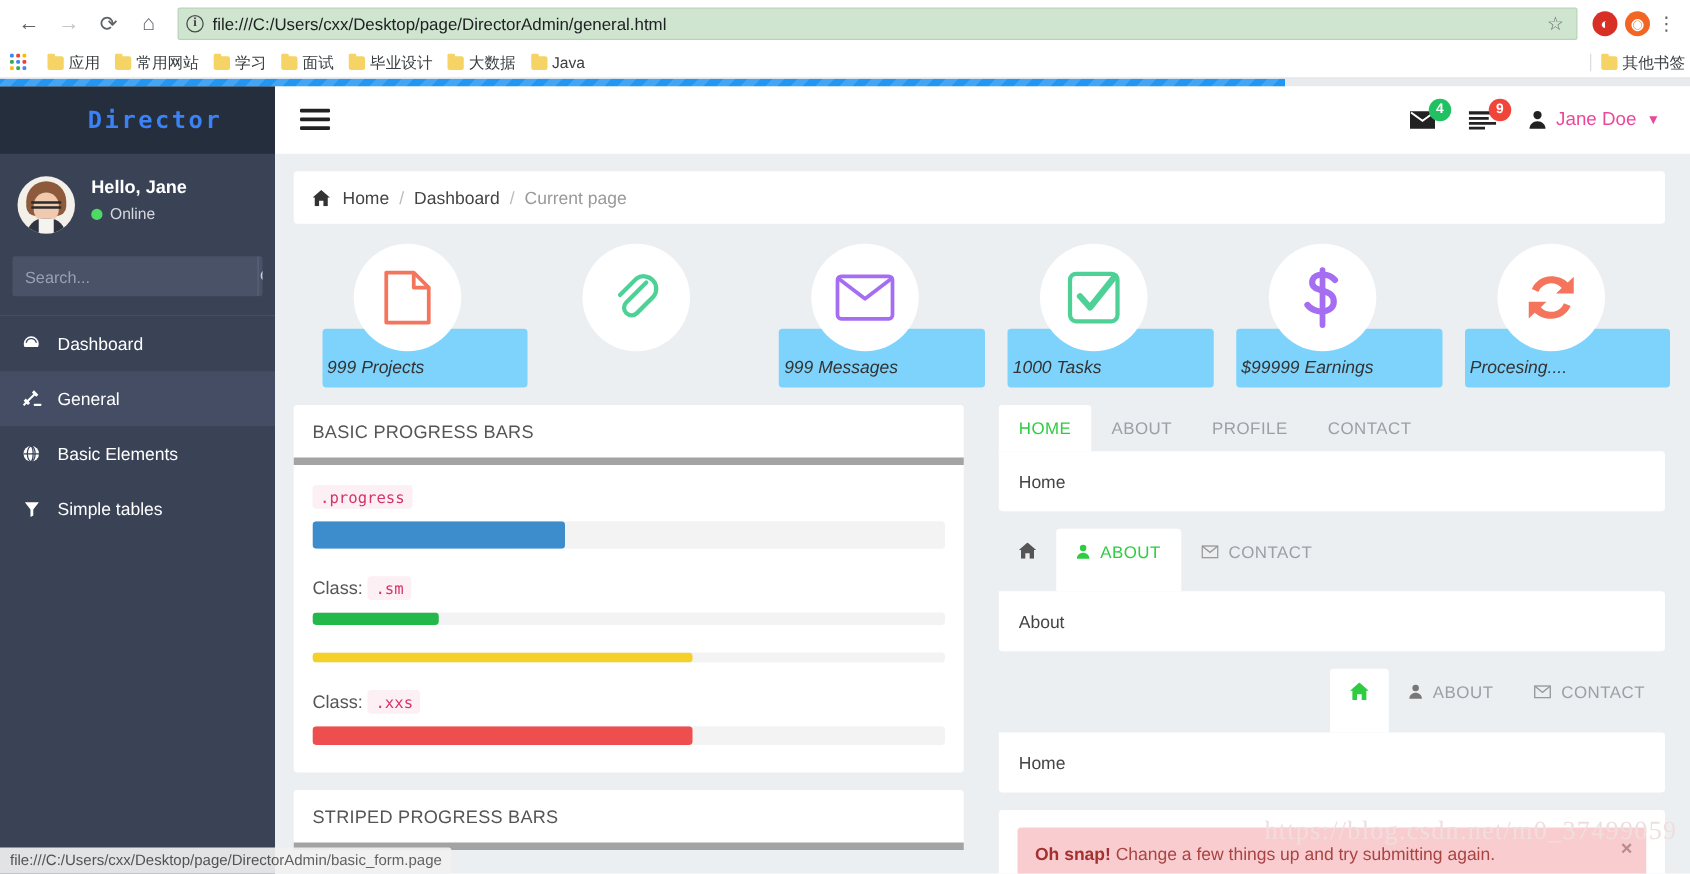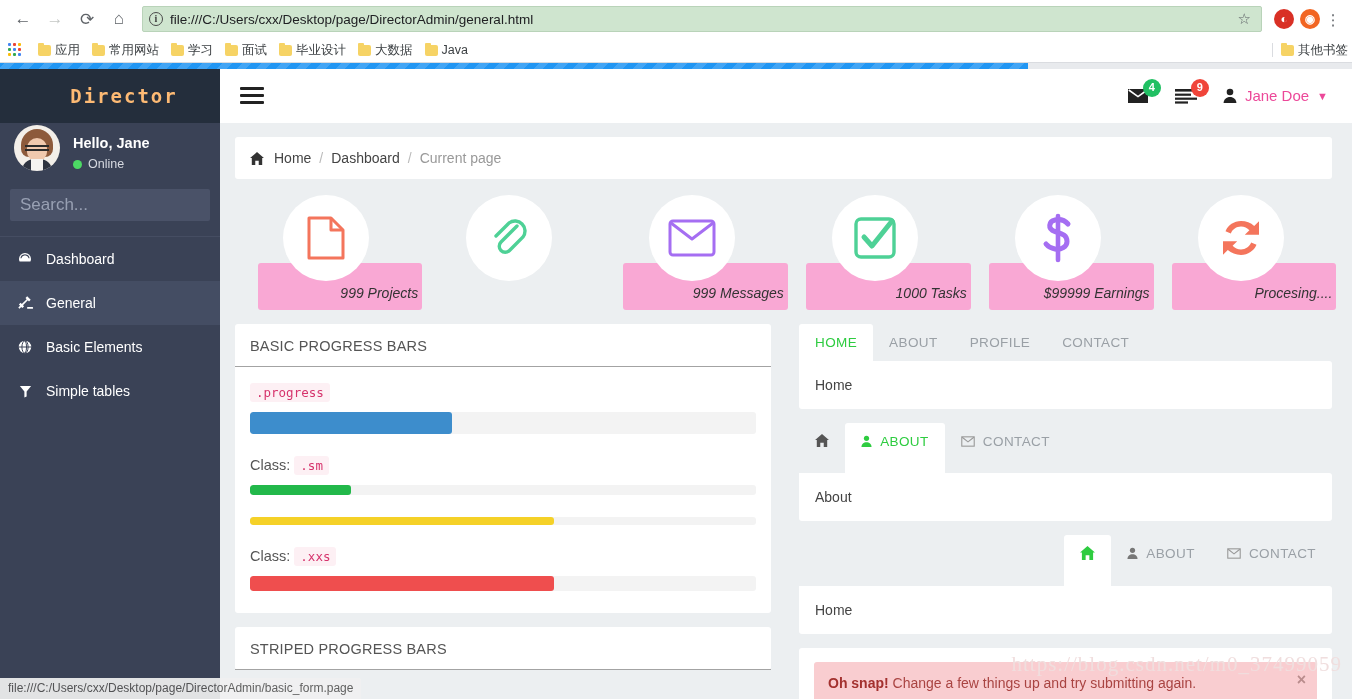--- a/index.html
+++ b/index.html
@@ -152,34 +152,34 @@
     position: absolute;
     top: 5px; left: 0;
     width: 220px;
     height: 631px;
     background: #3a4256;
     z-index: 30;
   }
   .brand {
     height: 55px;
     background: #242e3c;
-    color: #fdba74;
+    color: #3b82f6;
     font-family: "DejaVu Sans Mono", monospace;
     font-size: 19px;
     font-weight: bold;
     letter-spacing: 2px;
     display: flex;
     align-items: center;
     justify-content: center;
     padding-left: 28px;
   }
   .user-panel {
     display: flex;
-    align-items: flex-end;
-    padding: 2px 12px 12px 14px;
+    align-items: flex-start;
+    padding: 18px 12px 12px 14px;
     gap: 13px;
   }
   .avatar {
     width: 46px; height: 46px;
     border-radius: 50%;
     background: #f3efe9;
     position: relative;
     overflow: hidden;
     flex: 0 0 auto;
   }
@@ -236,21 +236,21 @@
     background: #4a5268;
     border-radius: 2px;
     overflow: hidden;
   }
   .side-search input {
     flex: 1 1 auto;
     background: transparent;
     border: none;
     outline: none;
     color: #86efac;
-    font-size: 17px;
+    font-size: 13px;
     padding: 0 10px;
     font-family: "Liberation Sans", sans-serif;
   }
   .side-search input::placeholder { color: #98a0b3; }
   .side-search .sbtn {
     width: 38px;
     display: flex; align-items: center; justify-content: center;
     border-left: 1px solid #5a6279;
     color: #cfd3dd;
   }
@@ -356,23 +356,23 @@
   .tile .circle {
     width: 86px; height: 86px;
     border-radius: 50%;
     background: #ffffff;
     display: flex; align-items: center; justify-content: center;
     margin-bottom: -18px;
     z-index: 2;
   }
   .tile .label {
     width: 90%;
-    background: #f9a8d4;
+    background: #7dd3fc;
     border-radius: 3px;
-    text-align: right;
+    text-align: left;
     font-size: 14px;
     font-style: italic;
     color: #333;
     padding: 22px 4px 9px 4px;
     margin-left: 27px;
   }
 
   
   .panels {
     display: flex;
@@ -382,21 +382,21 @@
   .col-left { width: 536px; flex: 0 0 536px; }
   .col-right { flex: 1 1 auto; }
 
   .card {
     background: #ffffff;
     border-radius: 3px;
     margin-bottom: 14px;
   }
   .card-head {
     padding: 14px 15px 12px 15px;
-    border-bottom: 1px solid #a3a3a3;
+    border-bottom: 6px solid #a3a3a3;
     font-size: 14.5px;
     color: #555;
     letter-spacing: .2px;
   }
   .card-body { padding: 16px 15px 18px 15px; }
 
   .code-tag {
     display: inline-block;
     background: #fdf0f4;
     color: #d6336c;

